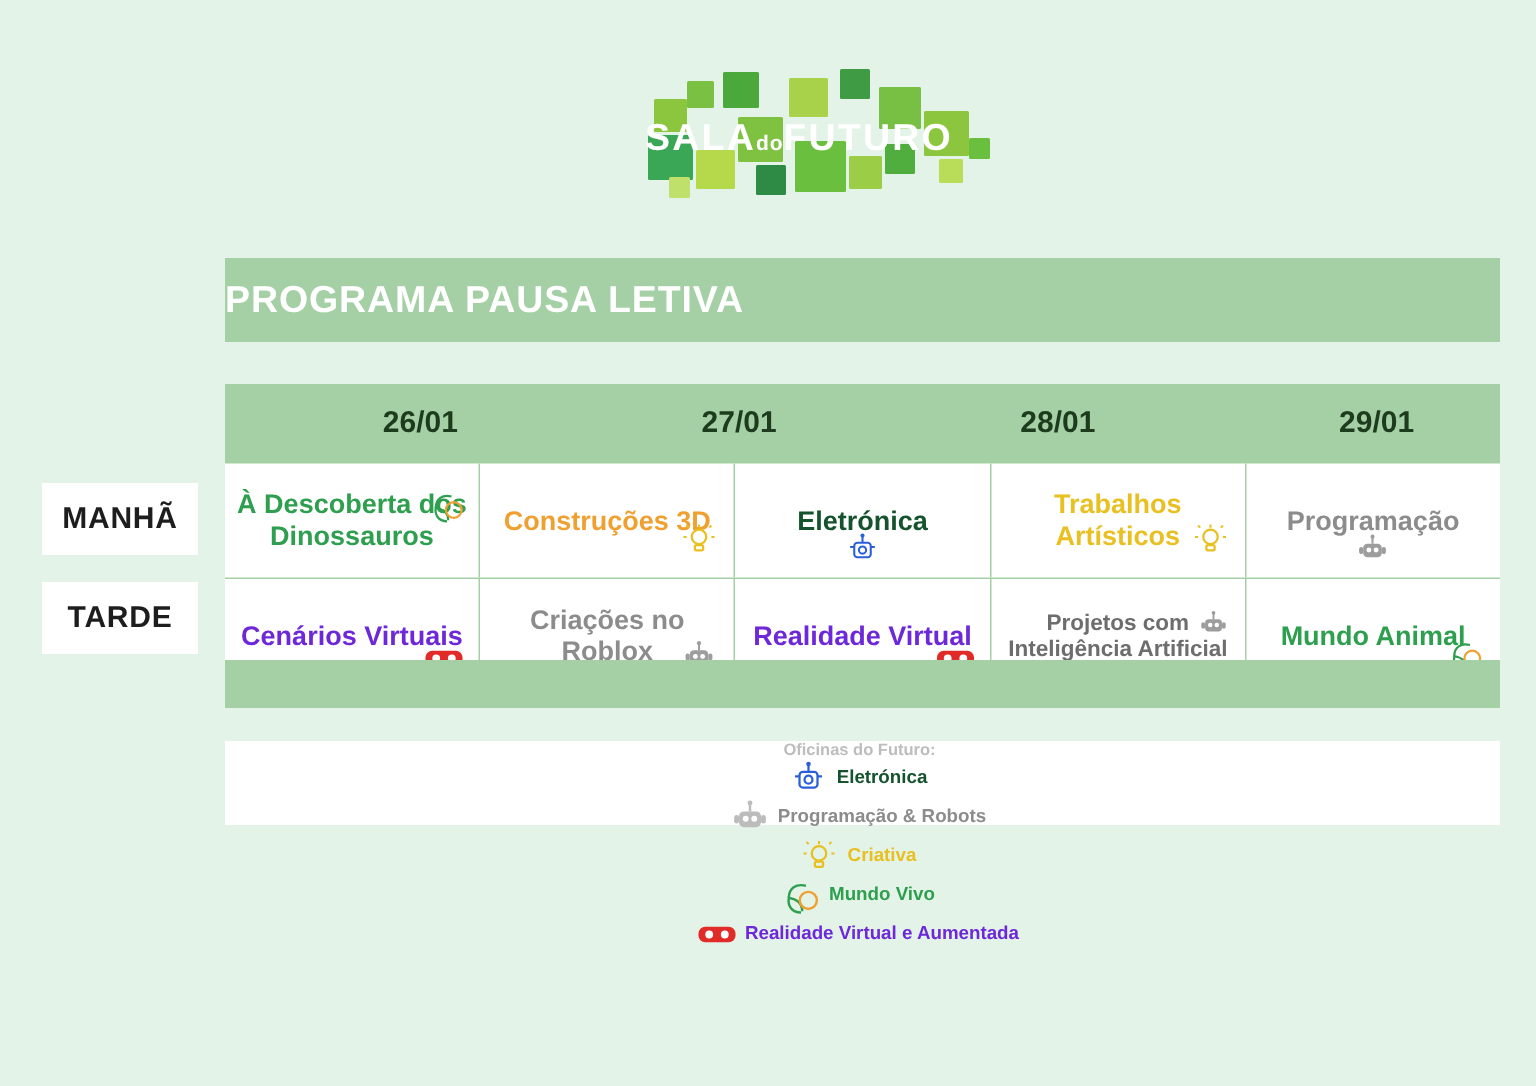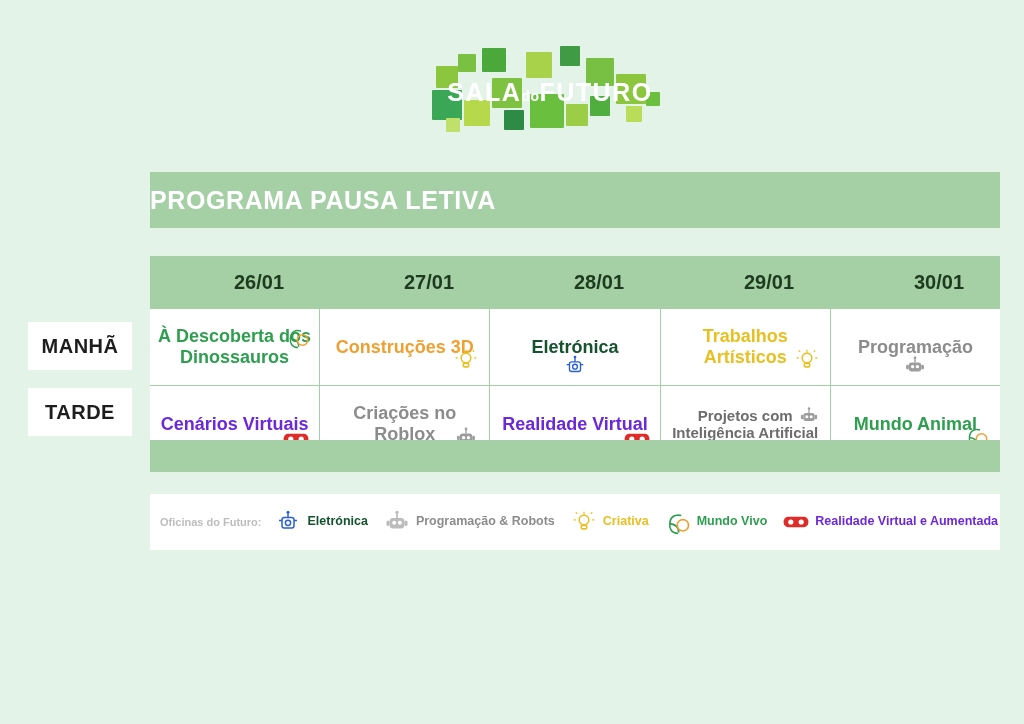--- a/index.html
+++ b/index.html
@@ -25,21 +25,21 @@
   }
   .px {
     position: absolute;
     border-radius: 1px;
   }
   #logo-text {
     position: absolute;
     left: 0;
     top: 34px;
     width: 240px;
-    text-align: center;
+    text-align: left;
     color: #ffffff;
     font-size: 25px;
     font-weight: bold;
     letter-spacing: 1.5px;
     z-index: 5;
     white-space: nowrap;
   }
   #logo-text .small {
     font-size: 14px;
     letter-spacing: 0.5px;
@@ -167,20 +167,21 @@
     position: absolute;
     left: 150px;
     top: 494px;
     width: 850px;
     height: 56px;
     background: #ffffff;
     display: flex;
     align-items: center;
     padding-left: 10px;
     box-sizing: border-box;
+    flex-direction: column;
   }
   #legend .legend-title {
     color: #bdbdbd;
     font-size: 11px;
     font-weight: bold;
     margin-right: 14px;
     white-space: nowrap;
   }
   .legend-item {
     display: flex;
@@ -260,21 +261,20 @@
 
 <div id="title-bar">
   <span class="title-text">PROGRAMA PAUSA LETIVA</span>
 </div>
 
 <div id="dates-row">
   <div class="date-cell">26/01</div>
   <div class="date-cell">27/01</div>
   <div class="date-cell">28/01</div>
   <div class="date-cell">29/01</div>
-  <div class="date-cell">30/01</div>
 </div>
 
 <div class="period-label" id="period-manha">MANHÃ</div>
 <div class="period-label" id="period-tarde">TARDE</div>
 
 <div id="grid">
 
   <div class="grid-row">
 
     <div class="cell">

